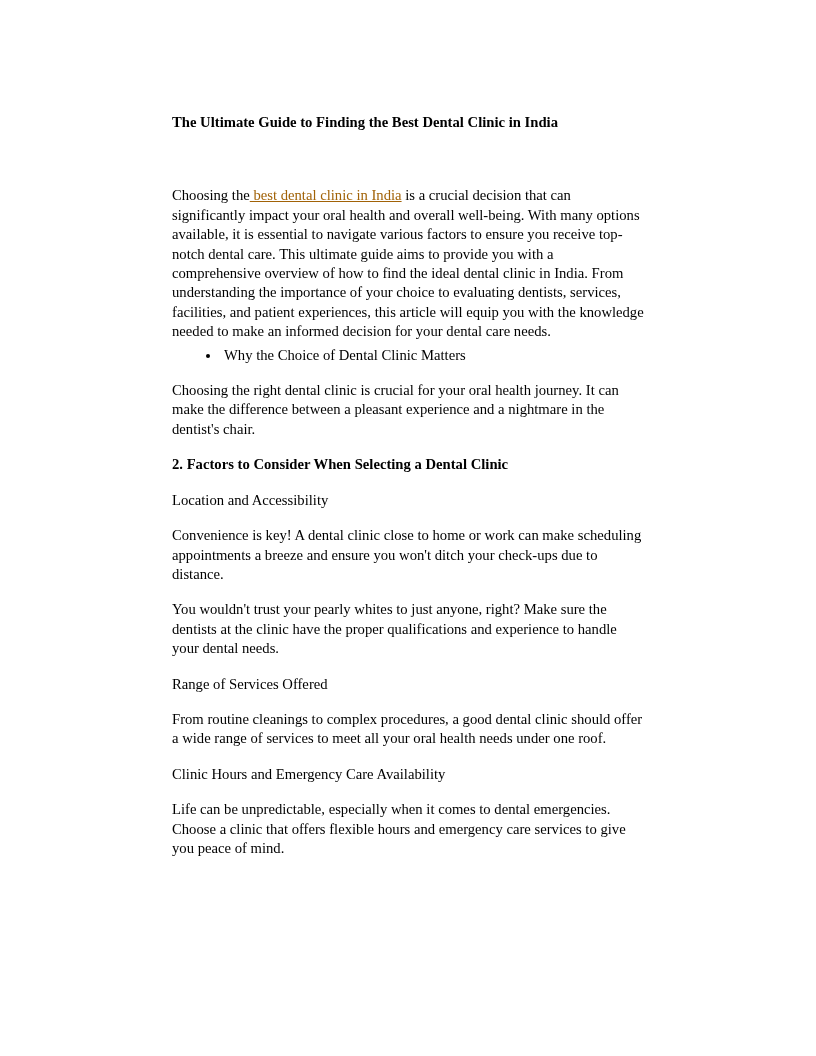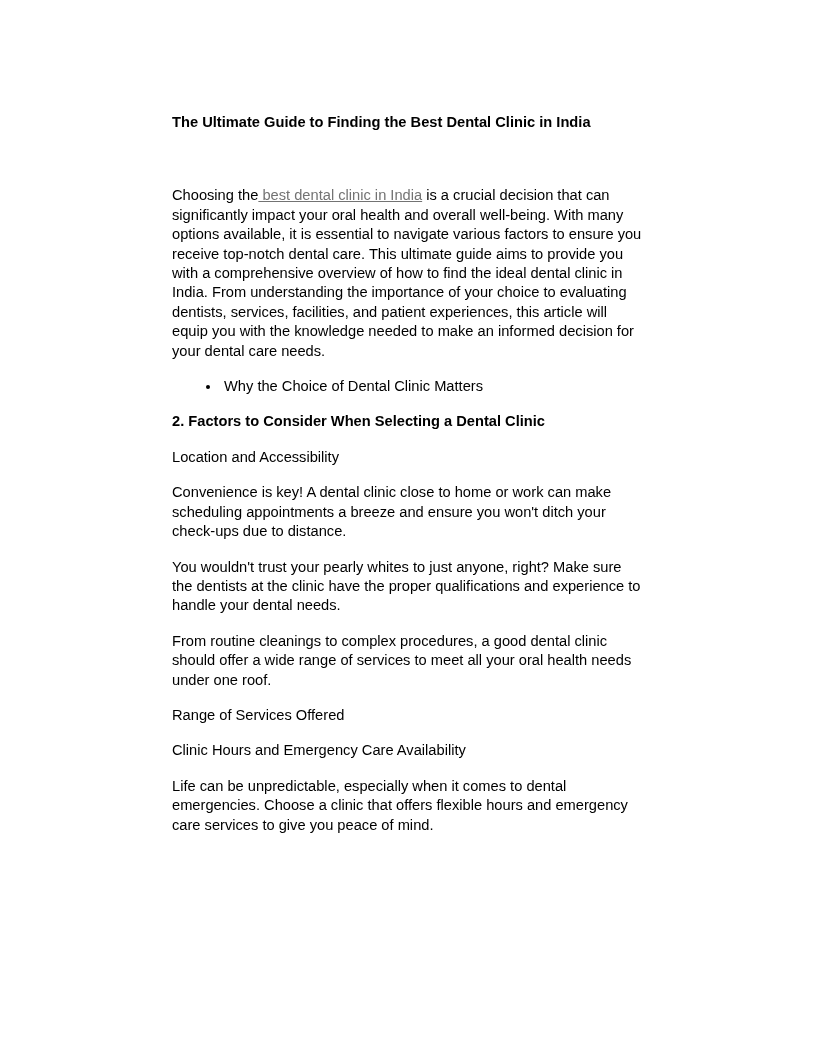--- a/index.html
+++ b/index.html
@@ -8,21 +8,21 @@
     background: #ffffff;
   }
   .page {
     position: relative;
     width: 664px;
     height: 1056px;
     margin: 0 auto;
     background: #ffffff;
     box-sizing: border-box;
     padding: 113px 96px 0 96px;
-    font-family: Liberation Sans, sans-serif;
+    font-family: Liberation Serif, serif;
     font-size: 14.67px;
     line-height: 19.4px;
     color: #000000;
     overflow: hidden;
   }
   .doc-title {
     margin: 0;
     font-size: 14.67px;
     font-weight: bold;
     line-height: 19.4px;
@@ -37,57 +37,58 @@
     margin: 16px 0 0 0;
     font-size: 14.67px;
     font-weight: bold;
     line-height: 19.4px;
   }
   .sub-heading {
     margin: 16px 0 0 0;
     font-weight: normal;
   }
   ul.bullet-list {
-    margin: 16px 0 0 0;
+    margin: 4px 0 0 0;
     padding: 0 0 0 49px;
     list-style: disc outside;
   }
   ul.bullet-list li {
     margin: 0;
     padding-left: 3px;
   }
   a.doc-link {
-    color: #737373;
+    color: #a16207;
     text-decoration: underline;
     cursor: pointer;
   }
 </style>
 </head>
 <body>
 
 <div class="page">
 
   <h1 class="doc-title">The Ultimate Guide to Finding the Best Dental Clinic in India</h1>
 
   <p class="para intro-para"><span>Choosing the</span><a class="doc-link"> best dental clinic in India</a><span> is a crucial decision that can significantly impact your oral health and overall well-being. With many options available, it is essential to navigate various factors to ensure you receive top-notch dental care. This ultimate guide aims to provide you with a comprehensive overview of how to find the ideal dental clinic in India. From understanding the importance of your choice to evaluating dentists, services, facilities, and patient experiences, this article will equip you with the knowledge needed to make an informed decision for your dental care needs.</span></p>
 
 
   <ul class="bullet-list">
     <li>Why the Choice of Dental Clinic Matters</li>
   </ul>
 
+  <p class="para">Choosing the right dental clinic is crucial for your oral health journey. It can make the difference between a pleasant experience and a nightmare in the dentist's chair.</p>
 
 
 
   <h2 class="section-heading">2. Factors to Consider When Selecting a Dental Clinic</h2>
 
   <p class="para sub-heading">Location and Accessibility</p>
   <p class="para">Convenience is key! A dental clinic close to home or work can make scheduling appointments a breeze and ensure you won't ditch your check-ups due to distance.</p>
 
   <p class="para">You wouldn't trust your pearly whites to just anyone, right? Make sure the dentists at the clinic have the proper qualifications and experience to handle your dental needs.</p>
 
+  <p class="para sub-heading">Range of Services Offered</p>
   <p class="para">From routine cleanings to complex procedures, a good dental clinic should offer a wide range of services to meet all your oral health needs under one roof.</p>
-  <p class="para sub-heading">Range of Services Offered</p>
 
   <p class="para sub-heading">Clinic Hours and Emergency Care Availability</p>
   <p class="para">Life can be unpredictable, especially when it comes to dental emergencies. Choose a clinic that offers flexible hours and emergency care services to give you peace of mind.</p>
 
 </div>
 
 </body></html>

